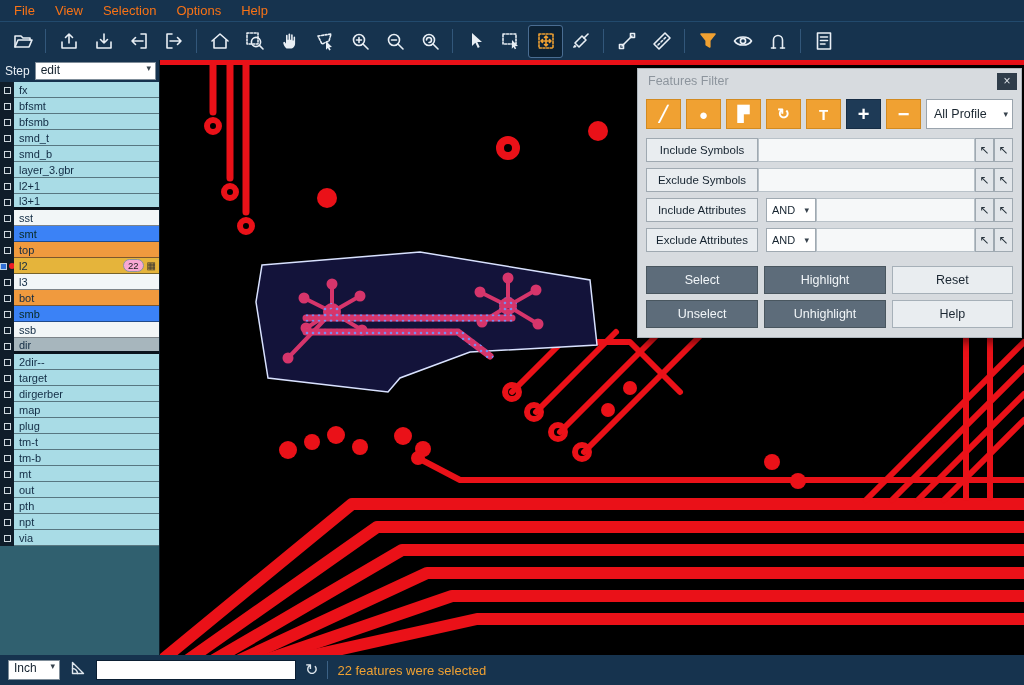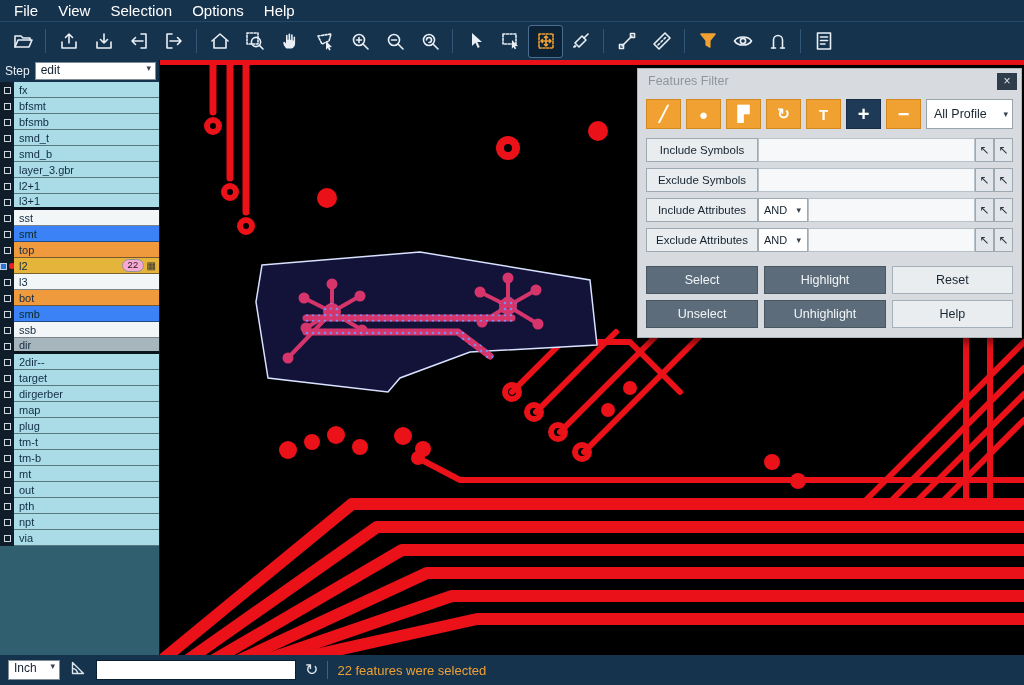--- a/index.html
+++ b/index.html
@@ -1,21 +1,21 @@
 <!DOCTYPE html>
 <html><head>
 <meta charset="utf-8">
 <style>
 *{margin:0;padding:0;box-sizing:border-box;}
 html,body{width:1024px;height:685px;overflow:hidden;background:#0c141c;font-family:"Liberation Sans",sans-serif;}
 .app{width:1024px;height:685px;display:flex;flex-direction:column;}
 
 
 .menubar{height:21px;background:#16334e;display:flex;align-items:center;padding-left:4px;}
-.menu-item{color:#ffffff;font-size:15px;padding:2px 10px;cursor:default;}
+.menu-item{color:#f97316;font-size:13px;padding:2px 10px;cursor:default;}
 
 
 .toolbar{height:39px;background:#16334e;display:flex;align-items:center;padding:0 6px;gap:2px;border-top:1px solid #224a6d;}
 .tbtn{width:33px;height:31px;display:flex;align-items:center;justify-content:center;border-radius:2px;flex:0 0 auto;}
 .tbtn svg{stroke:#e9eff5;fill:none;stroke-width:1.6;stroke-linecap:round;stroke-linejoin:round;}
 .tbtn.active{background:#0c2236;outline:1px solid #4a6d92;}
 .tbtn.active svg{stroke:#f0a132;}
 .tsep{width:1px;height:24px;background:#32577a;margin:0 4px;flex:0 0 auto;}
 
 
@@ -33,21 +33,21 @@
 .layer-row.selected .cb{background:#2f6fd6;border-color:#bcd3e8;}
 .layer-row.selected .sel-dot{display:block;}
 .name-cell{flex:1;display:flex;align-items:center;padding:0 3px 0 5px;font-size:11px;color:#122c44;border-bottom:1px solid rgba(8,18,28,.5);gap:3px;min-width:0;}
 .layer-row.cyan .name-cell{background:#a9dce6;}
 .layer-row.white .name-cell{background:#f2f6f7;}
 .layer-row.green .name-cell{background:#3b82f6;color:#0a2a22;}
 .layer-row.orange .name-cell{background:#f09a3e;}
 .layer-row.yellow .name-cell{background:#e5b43b;}
 .layer-row.gray .name-cell{background:#a7b6bd;}
 .layer-row.group-end .name-cell{border-bottom:3px solid #0a141d;}
-.badge{margin-left:auto;background:#f9a8d4;border:1px solid #8a949b;border-radius:7px;font-size:9.5px;line-height:11px;padding:0 4px;color:#222;font-family:Liberation Mono, monospace;}
+.badge{margin-left:auto;background:#f9a8d4;border:1px solid #8a949b;border-radius:7px;font-size:9.5px;line-height:11px;padding:0 4px;color:#222;}
 .badge:empty{display:none;}
 .grid-ic{display:none;font-size:10px;color:#333;line-height:10px;}
 .layer-row.has-badge .grid-ic{display:block;}
 .sidebar-fill{flex:1;}
 .coords{padding:6px 8px 12px;color:#eef4f7;font-size:12.5px;line-height:1.55;}
 
 
 .canvas-wrap{flex:1;position:relative;background:#000;overflow:hidden;}
 .pcb{position:absolute;inset:0;width:100%;height:100%;}
 
@@ -58,21 +58,21 @@
 .dlg-close{width:20px;height:17px;background:#2f3d4a;color:#dfe5ea;display:flex;align-items:center;justify-content:center;font-size:12px;cursor:default;}
 .dlg-body{padding:6px 8px 9px;display:flex;flex-direction:column;gap:5px;}
 .tools-row{display:flex;gap:5px;align-items:center;margin-bottom:3px;}
 .tool-btn{width:35px;height:30px;background:#f0a132;color:#fff;display:flex;align-items:center;justify-content:center;font-size:15px;font-weight:bold;border:1px solid #d28a20;flex:0 0 auto;}
 .tool-btn.add{background:#1e3a56;border-color:#152c44;font-size:20px;}
 .tool-btn.remove{font-size:20px;}
 .profile-combo{flex:1;height:30px;background:#fff;border:1px solid #9aa4ad;display:flex;align-items:center;font-size:12.5px;padding-left:7px;color:#1a2630;justify-content:space-between;}
 .filter-row{display:flex;gap:0;align-items:center;height:25px;}
 .flt-label{width:112px;height:24px;background:#e9edf0;border:1px solid #9fa9b1;font-size:11.5px;color:#15232f;display:flex;align-items:center;justify-content:center;flex:0 0 auto;}
 .op-wrap{display:none;width:50px;height:24px;background:#fff;border:1px solid #9fa9b1;font-size:11px;align-items:center;justify-content:space-between;padding:0 2px 0 5px;color:#15232f;flex:0 0 auto;}
-.filter-row.has-op .op-wrap{display:flex;}
+.filter-row.has-op .op-wrap{display:flex;margin-left:8px;}
 .flt-input{flex:1;height:24px;background:#f6f8f9;border:1px solid #b9c2c9;min-width:0;}
 .pick-btn{width:19px;height:24px;background:#e2e6ea;border:1px solid #9fa9b1;display:flex;align-items:center;justify-content:center;font-size:12px;color:#26323c;flex:0 0 auto;}
 .actions{display:grid;grid-template-columns:1fr 1.08fr 1.08fr;gap:6px;margin-top:9px;}
 .act-btn{height:28px;display:flex;align-items:center;justify-content:center;font-size:12.5px;cursor:default;}
 .act-btn.dark{background:#5d6c7a;border:1px solid #49565f;color:#f2f6f9;}
 .act-btn.light{background:#e9edf0;border:1px solid #a6b0b8;color:#1b2732;}
 
 
 .statusbar{height:30px;background:#16334e;display:flex;align-items:center;padding:0 8px;gap:9px;flex:0 0 auto;}
 .unit-combo{flex:0 0 52px;height:20px;}

